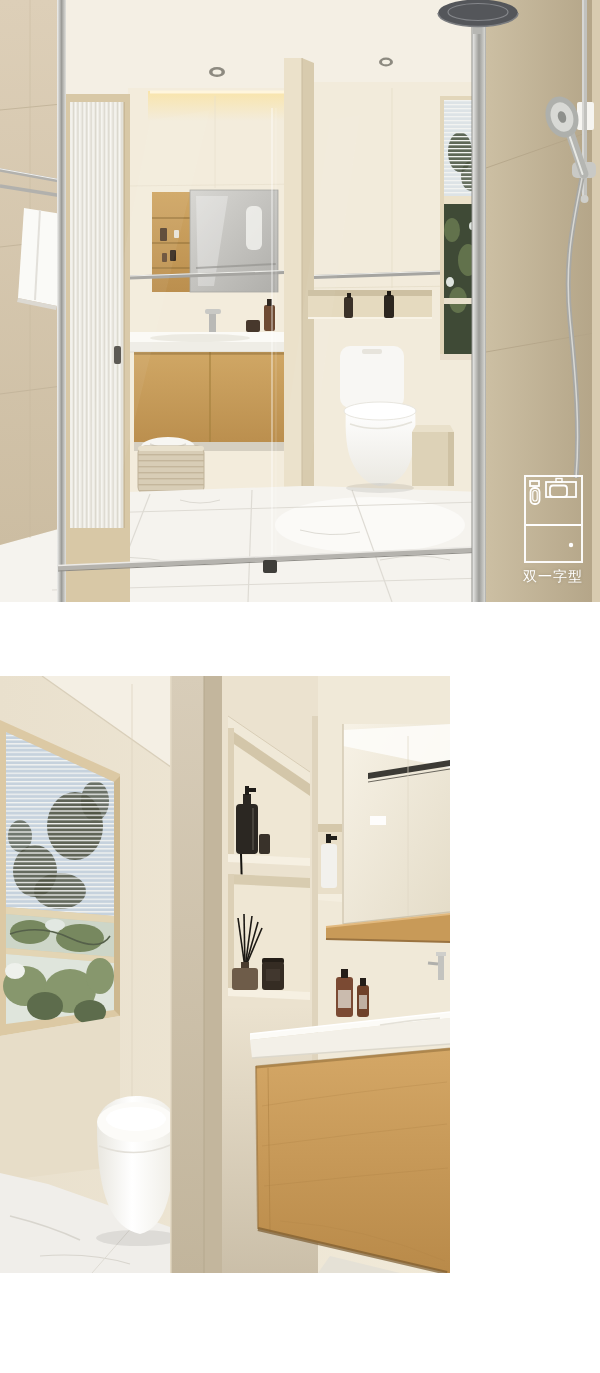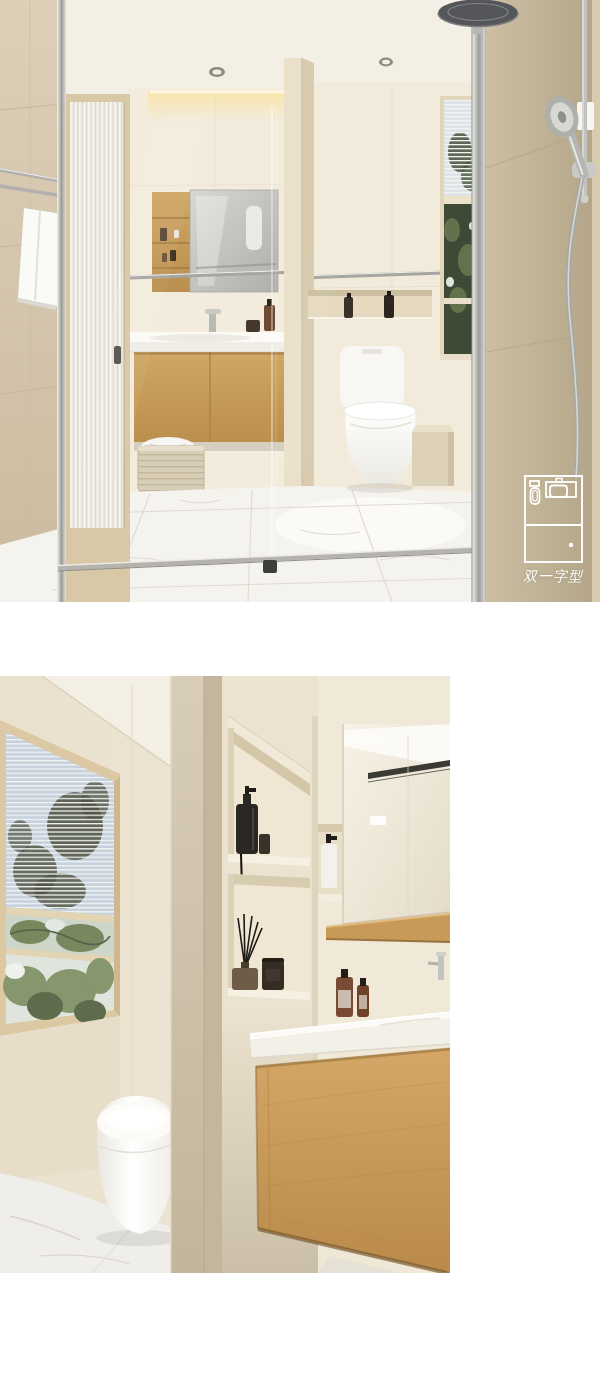--- a/index.html
+++ b/index.html
@@ -13,21 +13,21 @@
   .canvas{position:relative;width:600px;height:1373px;background:var(--white,#fff);overflow:hidden;margin:0 auto;}
   figure{margin:0;padding:0;}
   .photo{position:absolute;overflow:hidden;}
   .photo-1{left:0;top:0;width:600px;height:602px;}
   .photo-2{left:0;top:676px;width:450px;height:597px;}
   .photo svg{display:block;}
   .badge{position:absolute;left:513px;top:475px;width:80px;text-align:center;}
   .plan-box{margin:0 auto;width:59px;height:88px;border:2px solid rgba(255,255,255,.95);box-sizing:border-box;}
   .plan-box svg{display:block;}
   .badge-label{margin-top:6px;color:var(--white,#fff);font-size:14px;line-height:1;letter-spacing:1px;
-    text-shadow:0 0 3px rgba(90,80,60,.35);white-space:nowrap;font-style:italic;}
+    text-shadow:0 0 3px rgba(90,80,60,.35);white-space:nowrap;}
 </style>
 </head>
 <body>
 
 <div class="canvas">
 
   <figure class="photo photo-1">
     <svg width="600" height="602" viewBox="0 0 600 602">
       <defs>
         <linearGradient id="gWallL" x1="0" y1="0" x2="0" y2="1">

